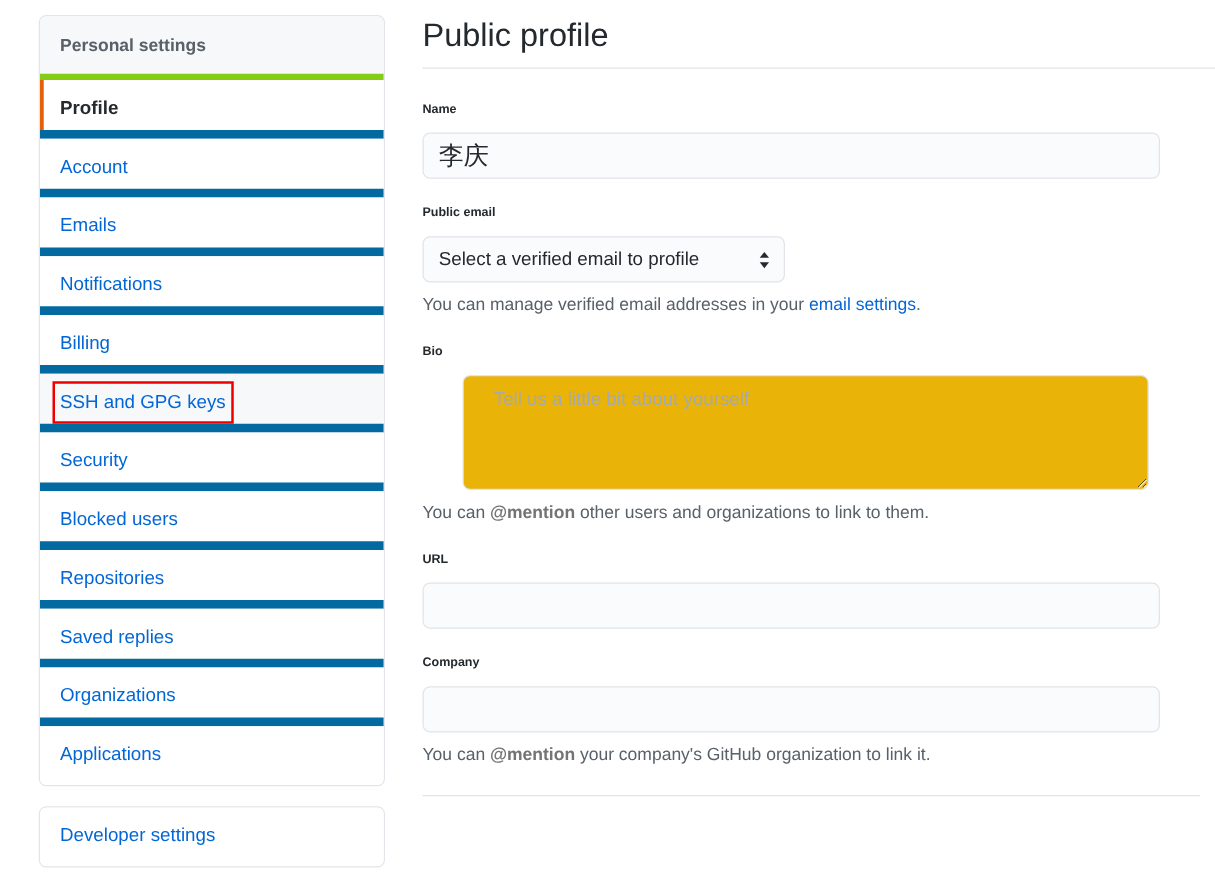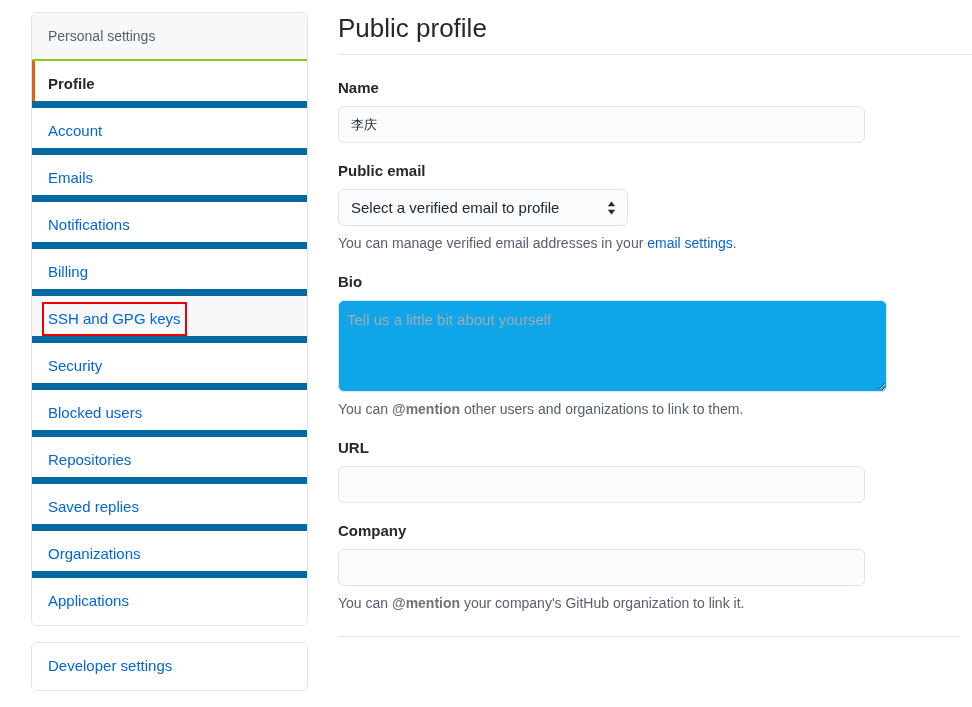--- a/index.html
+++ b/index.html
@@ -33,23 +33,23 @@
   .sidebar-card {
     border: 1px solid #e1e4e8;
     border-radius: 6px;
     overflow: hidden;
     background: #ffffff;
   }
   .sidebar-header {
     background: #f6f8fa;
     padding: 12px 16px;
     font-size: 14px;
-    font-weight: normal;
+    font-weight: bold;
     color: #586069;
-    border-bottom: 2px solid #84cc16;
+    border-bottom: 5px solid #84cc16;
     line-height: 22px;
   }
   .nav-item {
     display: block;
     position: relative;
     padding: 12px 16px;
     font-size: 15px;
     line-height: 22px;
     color: #0366d6;
     border-bottom: 7px solid #0369a1;
@@ -116,58 +116,59 @@
     background: #e1e4e8;
     width: 622px;
     margin-top: 22px;
   }
 
   .field-group {
     margin-bottom: 17px;
   }
   .field-label {
     display: block;
-    font-size: 15px;
+    font-size: 10px;
     font-weight: bold;
     line-height: 22px;
     color: #24292e;
     margin-bottom: 7px;
   }
   .text-input {
     display: block;
-    width: 527px;
+    width: 590px;
     height: 37px;
     box-sizing: border-box;
     padding: 6px 12px;
     font-family: "Liberation Sans", sans-serif;
-    font-size: 13px;
+    font-size: 20px;
     line-height: 23px;
     color: #24292e;
     background: #fafbfc;
     border: 1px solid #e1e4e8;
     border-radius: 6px;
     outline: none;
   }
   .text-input::placeholder { color: #a3aab1; }
 
   .bio-area {
     display: block;
     width: 549px;
     height: 92px;
     box-sizing: border-box;
-    padding: 8px 8px;
+    padding: 8px 24px;
     font-family: "Liberation Sans", sans-serif;
     font-size: 15px;
     line-height: 22px;
     color: #24292e;
-    background: #0ea5e9;
+    background: #eab308;
     border: 1px solid #e1e4e8;
     border-radius: 6px;
     outline: none;
     resize: vertical;
+    margin-left: 32px;
   }
   .bio-area::placeholder { color: #a3aab1; }
 
   .select-wrap {
     position: relative;
     display: inline-block;
   }
   .select-box {
     display: flex;
     align-items: center;

